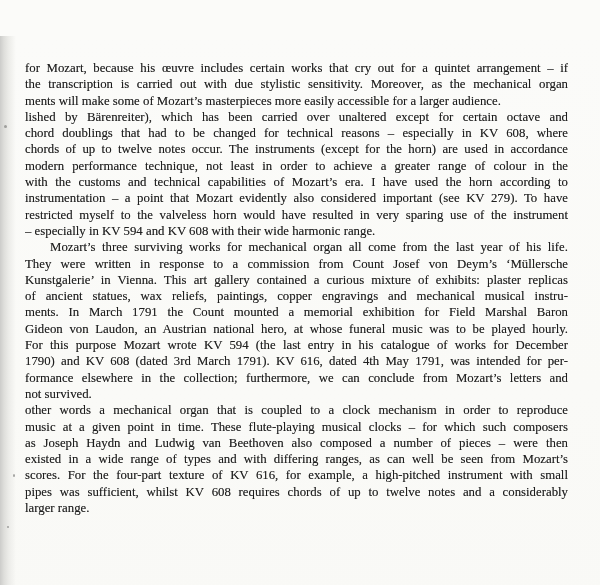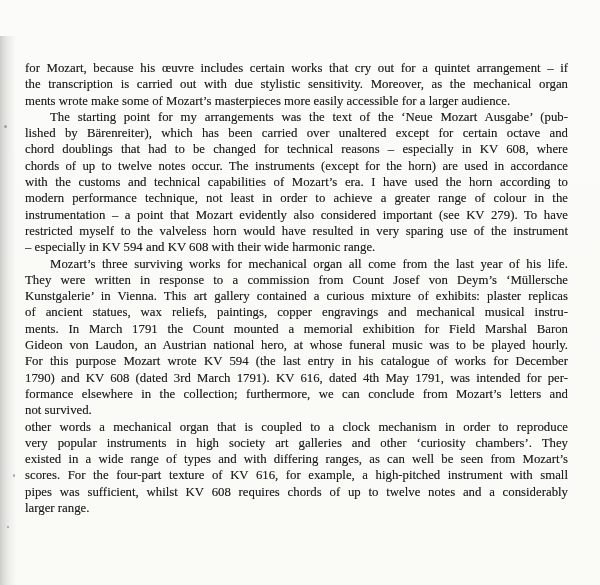--- a/index.html
+++ b/index.html
@@ -70,42 +70,42 @@
 </style>
 </head>
 <body>
 
 <div class="page">
   <div class="edge-shadow"></div>
 
   <div class="text-block">
       <div class="line">for Mozart, because his œuvre includes certain works that cry out for a quintet arrangement – if</div>
       <div class="line">the transcription is carried out with due stylistic sensitivity. Moreover, as the mechanical organ</div>
-      <div class="line last">ments wrote make some of Mozart’s masterpieces more easily accessible for a larger audience.</div>
-      <div class="line indent">The starting point for my arrangements was the text of the ‘Neue Mozart Ausgabe’ (pub-</div>
+      <div class="line last">ments will make some of Mozart’s masterpieces more easily accessible for a larger audience.</div>
       <div class="line">lished by Bärenreiter), which has been carried over unaltered except for certain octave and</div>
       <div class="line">chord doublings that had to be changed for technical reasons – especially in KV 608, where</div>
       <div class="line">chords of up to twelve notes occur. The instruments (except for the horn) are used in accordance</div>
+      <div class="line">modern performance technique, not least in order to achieve a greater range of colour in the</div>
       <div class="line">with the customs and technical capabilities of Mozart’s era. I have used the horn according to</div>
-      <div class="line">modern performance technique, not least in order to achieve a greater range of colour in the</div>
       <div class="line">instrumentation – a point that Mozart evidently also considered important (see KV 279). To have</div>
       <div class="line">restricted myself to the valveless horn would have resulted in very sparing use of the instrument</div>
       <div class="line last">– especially in KV 594 and KV 608 with their wide harmonic range.</div>
       <div class="line indent">Mozart’s three surviving works for mechanical organ all come from the last year of his life.</div>
       <div class="line">They were written in response to a commission from Count Josef von Deym’s ‘Müllersche</div>
       <div class="line">Kunstgalerie’ in Vienna. This art gallery contained a curious mixture of exhibits: plaster replicas</div>
       <div class="line">of ancient statues, wax reliefs, paintings, copper engravings and mechanical musical instru-</div>
       <div class="line">ments. In March 1791 the Count mounted a memorial exhibition for Field Marshal Baron</div>
       <div class="line">Gideon von Laudon, an Austrian national hero, at whose funeral music was to be played hourly.</div>
       <div class="line">For this purpose Mozart wrote KV 594 (the last entry in his catalogue of works for December</div>
       <div class="line">1790) and KV 608 (dated 3rd March 1791). KV 616, dated 4th May 1791, was intended for per-</div>
       <div class="line">formance elsewhere in the collection; furthermore, we can conclude from Mozart’s letters and</div>
       <div class="line last">not survived.</div>
       <div class="line">other words a mechanical organ that is coupled to a clock mechanism in order to reproduce</div>
-      <div class="line">very popular instruments in high society art galleries and other ‘curiosity chambers’. They</div>
+      <div class="line">music at a given point in time. These flute-playing musical clocks – for which such composers</div>
+      <div class="line">as Joseph Haydn and Ludwig van Beethoven also composed a number of pieces – were then</div>
       <div class="line">existed in a wide range of types and with differing ranges, as can well be seen from Mozart’s</div>
       <div class="line">scores. For the four-part texture of KV 616, for example, a high-pitched instrument with small</div>
       <div class="line">pipes was sufficient, whilst KV 608 requires chords of up to twelve notes and a considerably</div>
       <div class="line last">larger range.</div>
     </div>
 
   <div class="speck s1"></div>
   <div class="speck s2"></div>
   <div class="speck s3"></div>
 

